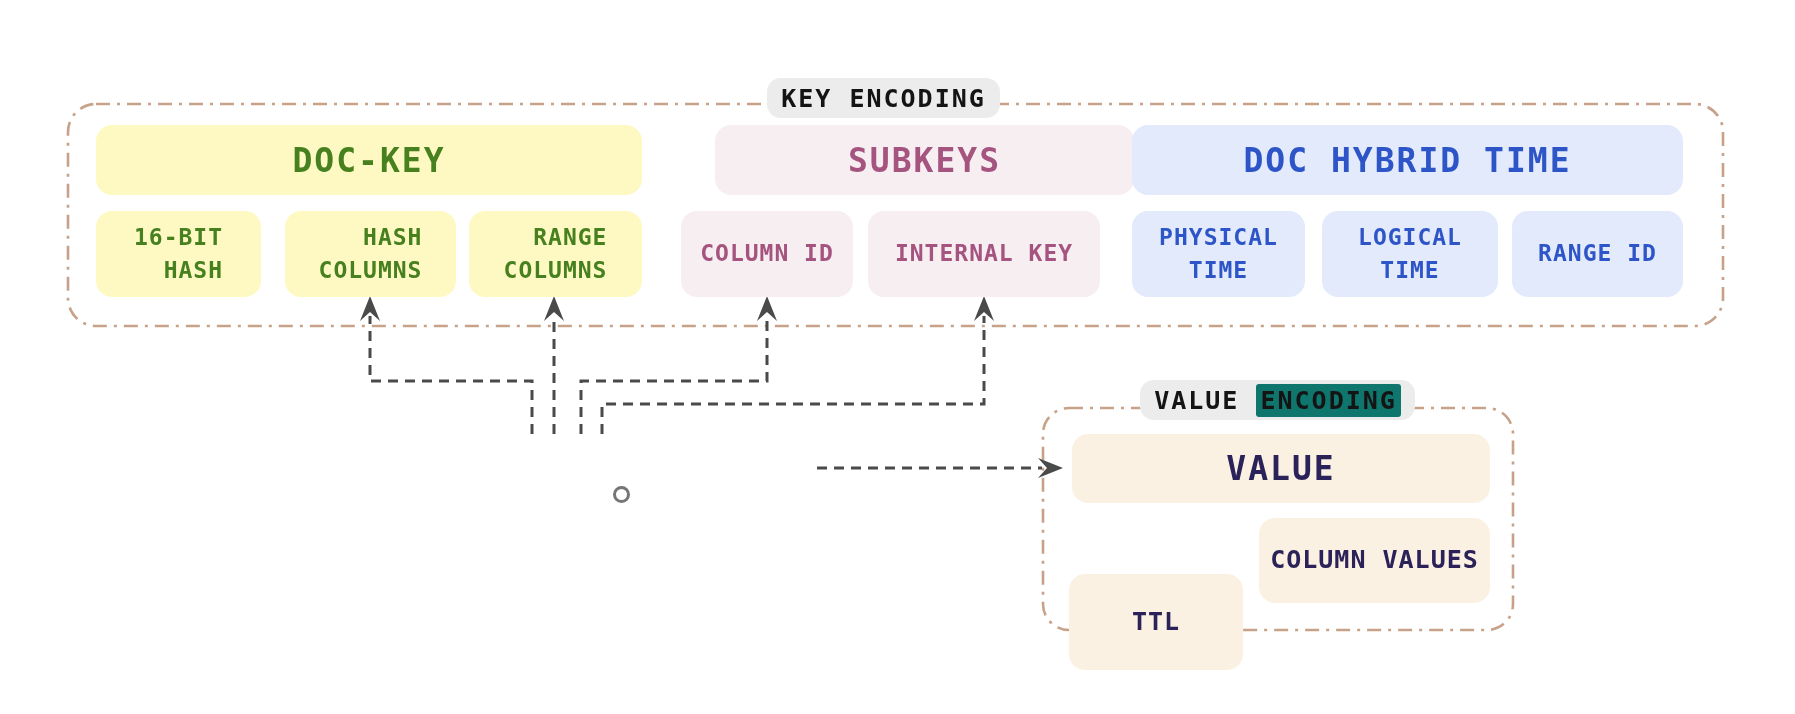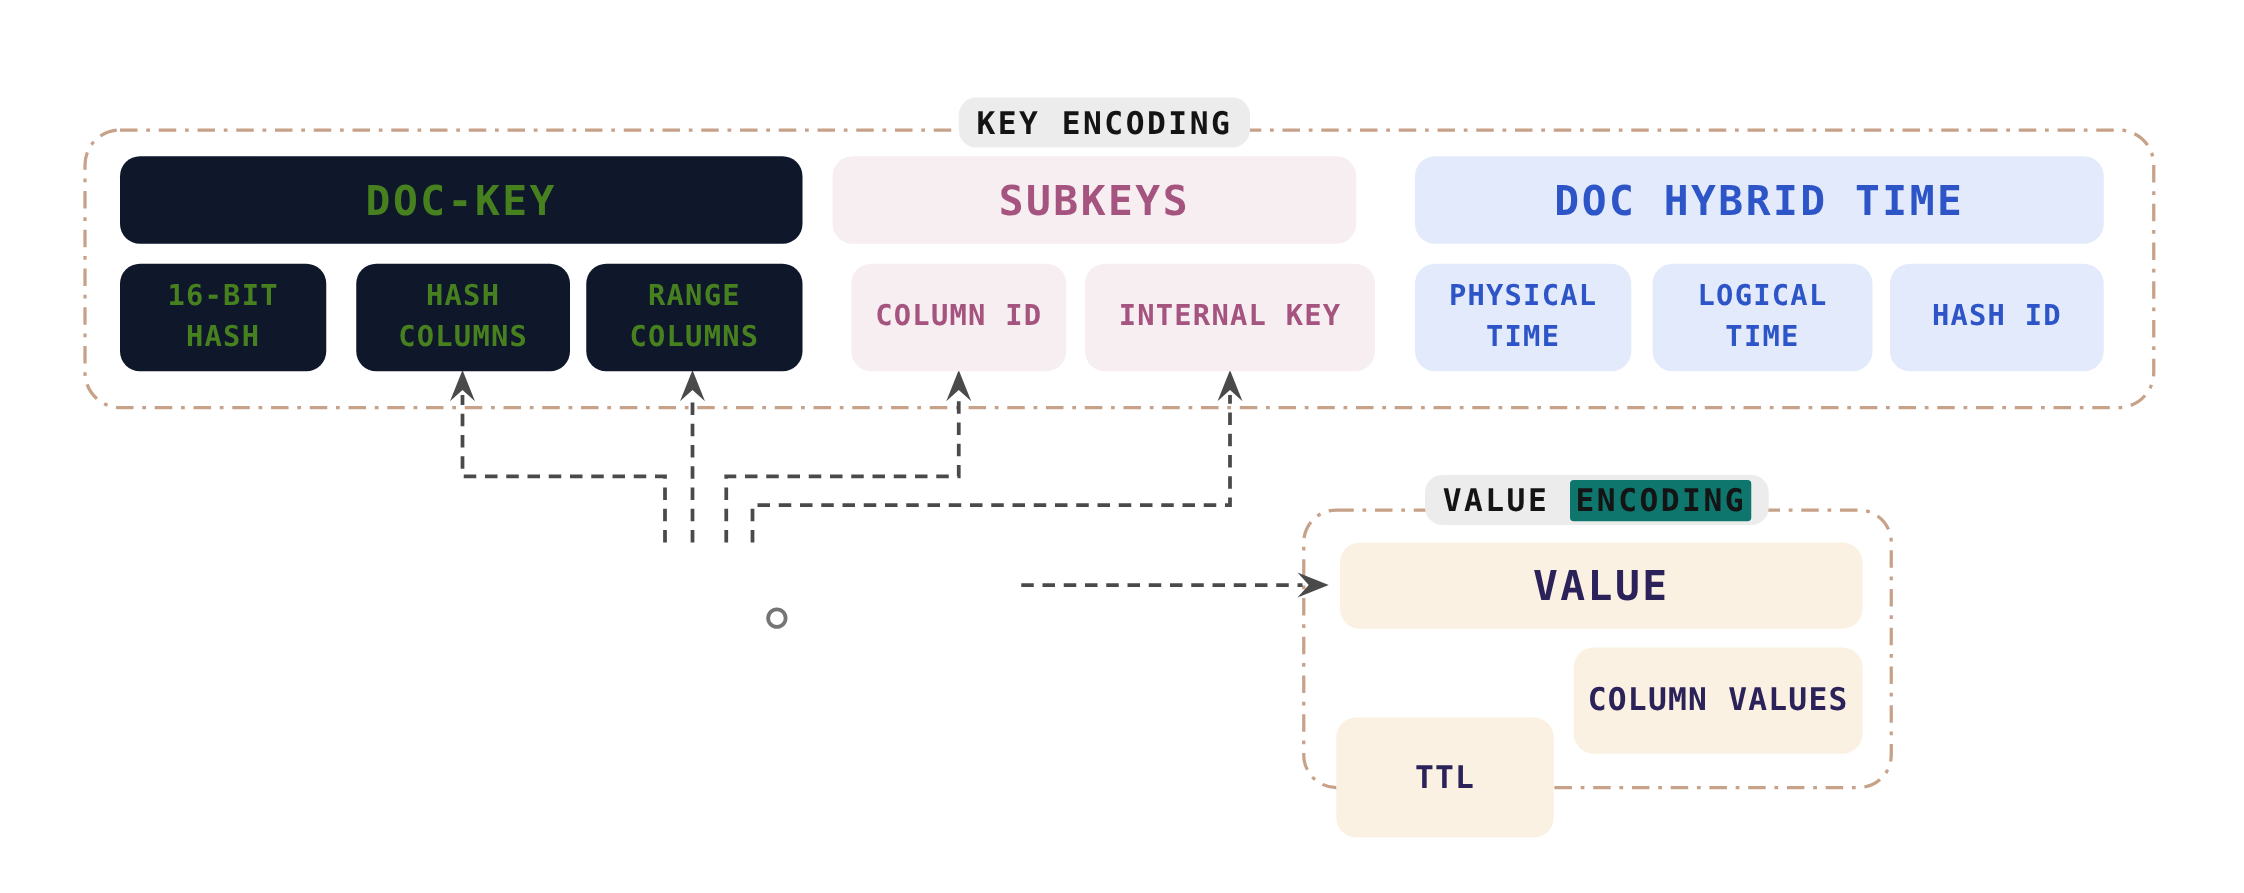--- a/index.html
+++ b/index.html
@@ -16,21 +16,21 @@
     display:flex;align-items:center;justify-content:center;
     text-align:center;
     font-weight:bold;
     white-space:pre-line;
     border-radius:16px;
     z-index:2;
     box-sizing:border-box;
   }
   .hdr{font-size:33px;letter-spacing:2px;}
   .sub{font-size:23px;letter-spacing:1px;line-height:1.45;}
-  .green  {background:#0f172a;color:#47801f;}
+  .green  {background:#fef9c3;color:#47801f;text-align:right;}
   .pink   {background:#f6eef1;color:#a5537f;}
   .blue   {background:#e2eafb;color:#2d55c8;}
   .cream  {background:#faf1e2;color:#2b2259;}
   .pill{
     position:absolute;z-index:3;
     display:flex;align-items:center;justify-content:center;
     background:#ececec;border-radius:14px;
     font-weight:bold;font-size:25px;letter-spacing:2px;color:#141414;
     white-space:pre;
   }
@@ -98,21 +98,21 @@
   </div>
   <div class="box sub green" style="left:285px;top:211px;width:171px;height:86px;">
     <span>HASH
 COLUMNS</span>
   </div>
   <div class="box sub green" style="left:469px;top:211px;width:173px;height:86px;">
     <span>RANGE
 COLUMNS</span>
   </div>
 
-  <div class="box hdr pink" style="left:666px;top:125px;width:419px;height:70px;">
+  <div class="box hdr pink" style="left:715px;top:125px;width:419px;height:70px;">
     <span>SUBKEYS</span>
   </div>
   <div class="box sub pink" style="left:681px;top:211px;width:172px;height:86px;">
     <span>COLUMN ID</span>
   </div>
   <div class="box sub pink" style="left:868px;top:211px;width:232px;height:86px;">
     <span>INTERNAL KEY</span>
   </div>
 
   <div class="box hdr blue" style="left:1132px;top:125px;width:551px;height:70px;">
@@ -120,21 +120,21 @@
   </div>
   <div class="box sub blue" style="left:1132px;top:211px;width:173px;height:86px;">
     <span>PHYSICAL
 TIME</span>
   </div>
   <div class="box sub blue" style="left:1322px;top:211px;width:176px;height:86px;">
     <span>LOGICAL
 TIME</span>
   </div>
   <div class="box sub blue" style="left:1512px;top:211px;width:171px;height:86px;">
-    <span>HASH ID</span>
+    <span>RANGE ID</span>
   </div>
 
   <div id="handle"></div>
 
   <div class="pill" style="left:1140px;top:380px;width:275px;height:40px;">
     <span>VALUE </span><span class="hl">ENCODING</span>
   </div>
 
   <div class="box hdr cream" style="left:1072px;top:434px;width:418px;height:69px;">
     <span>VALUE</span>

